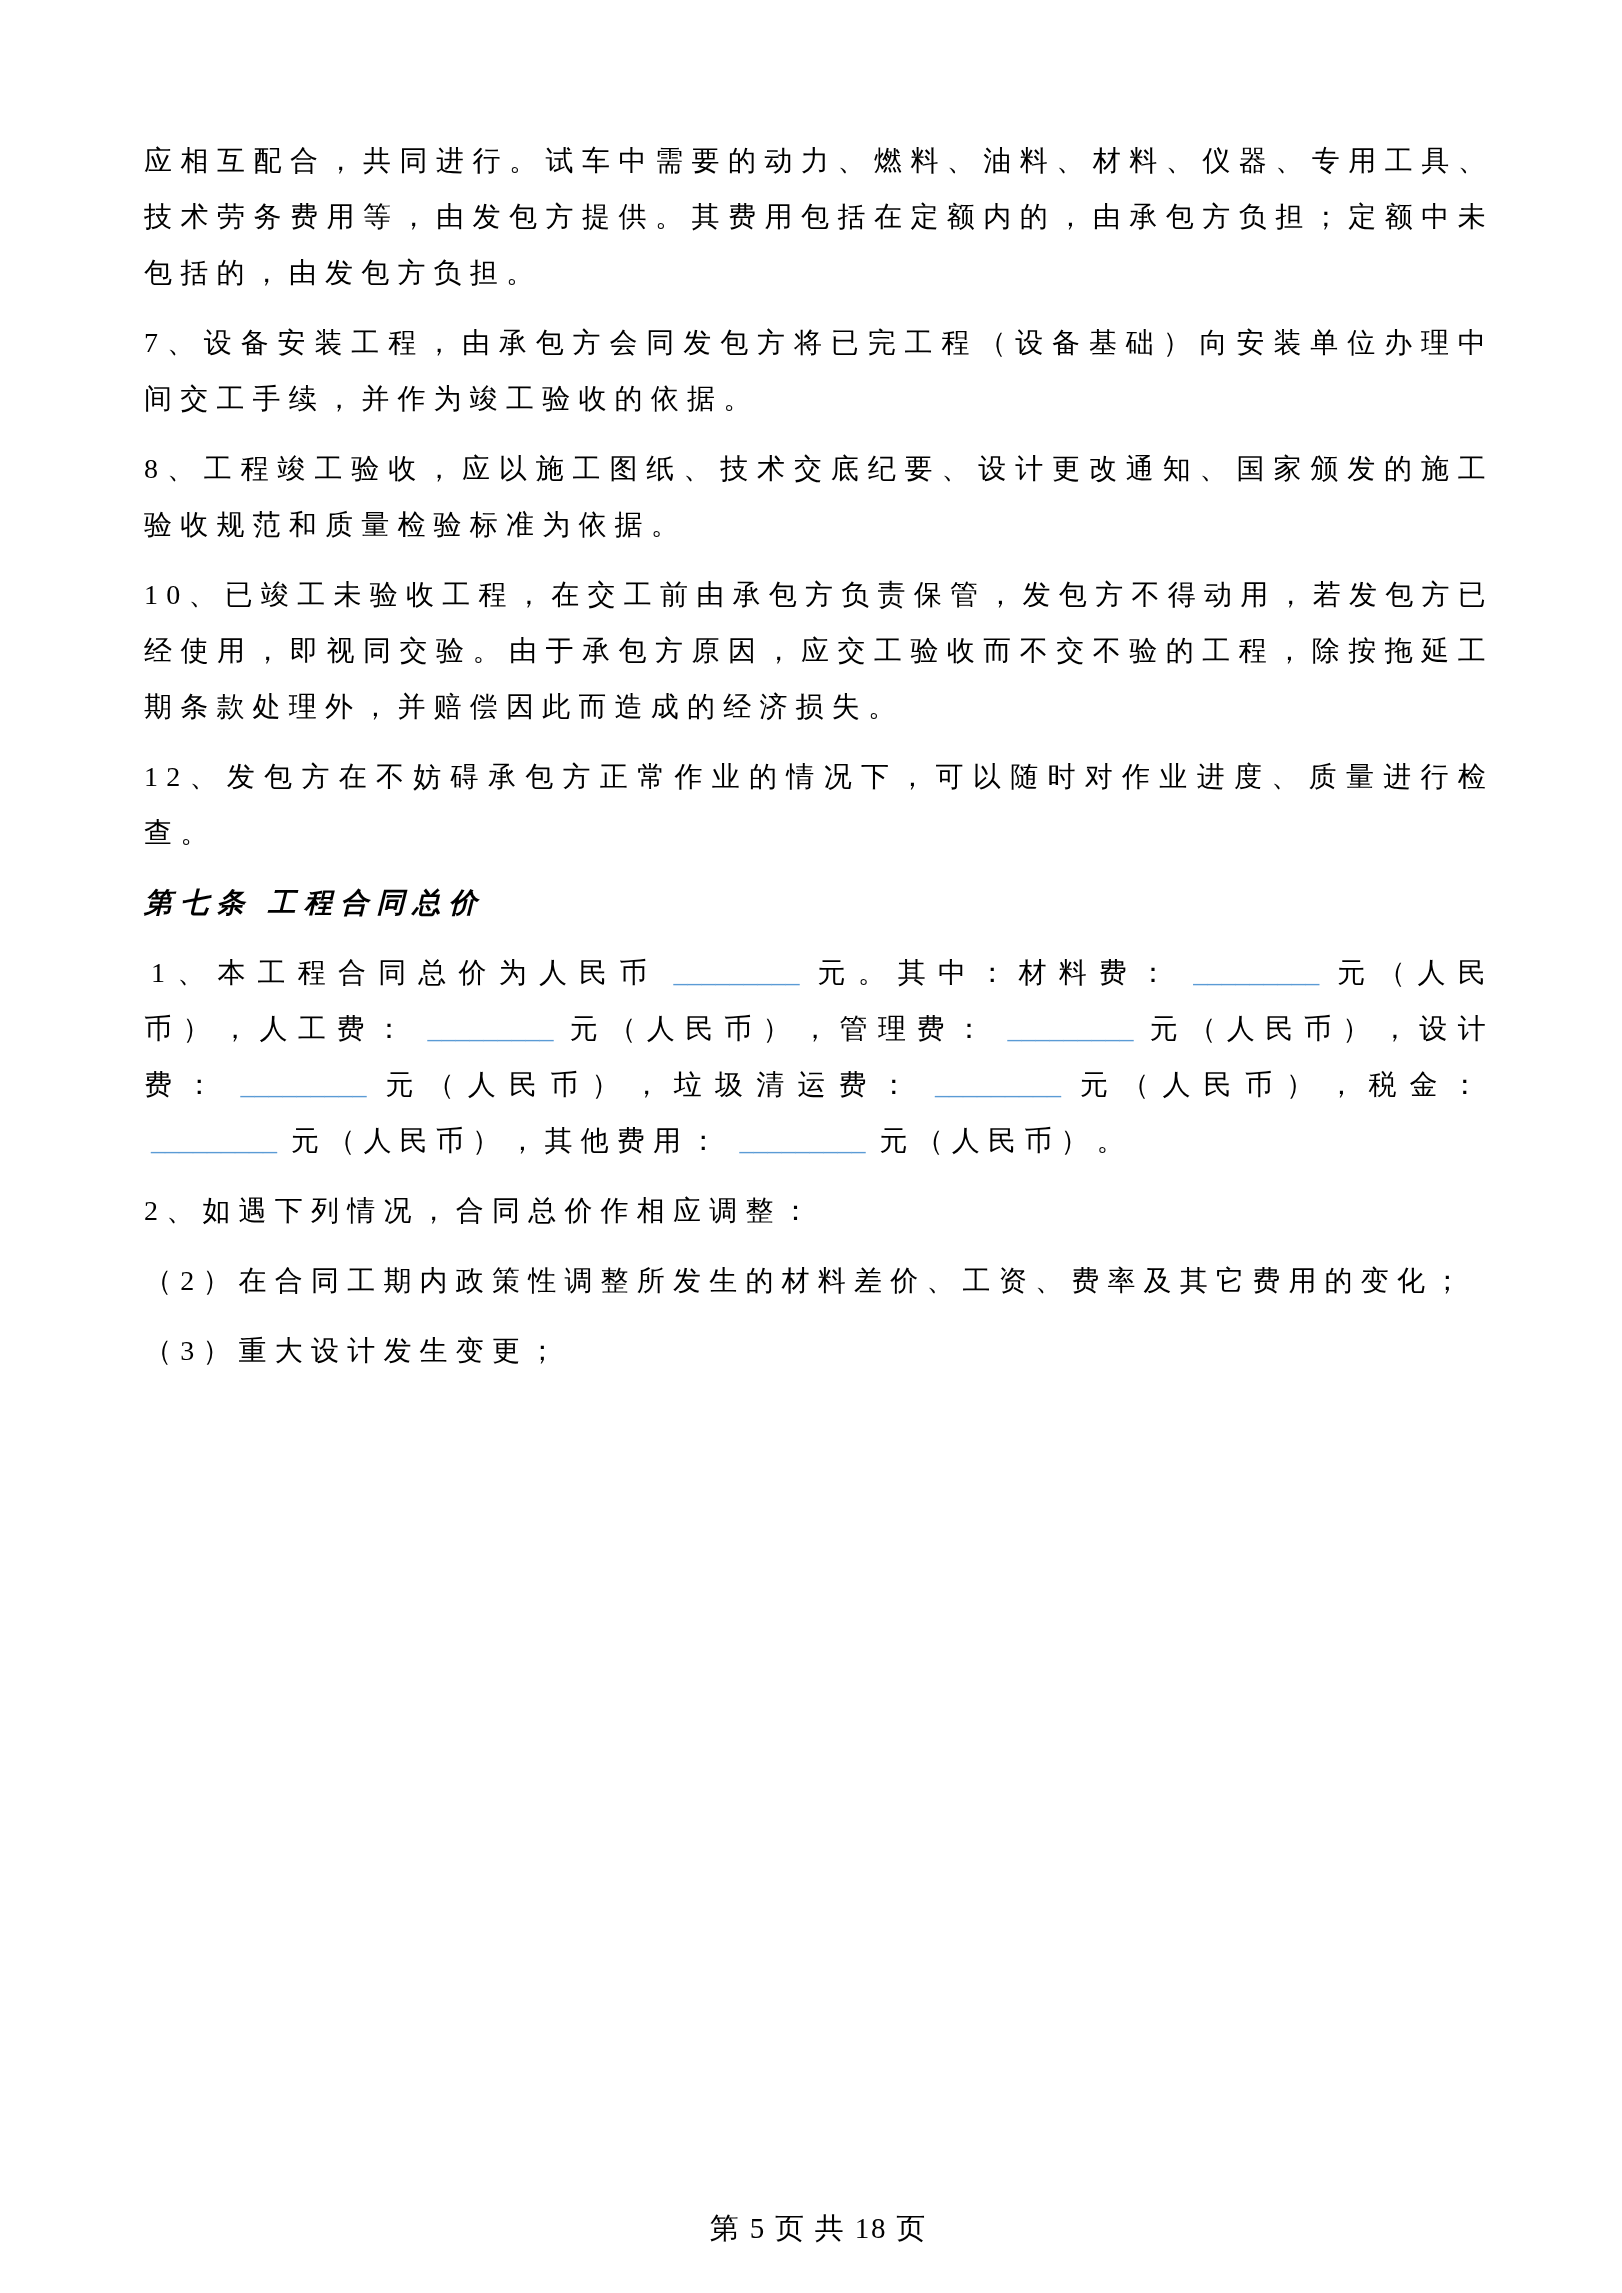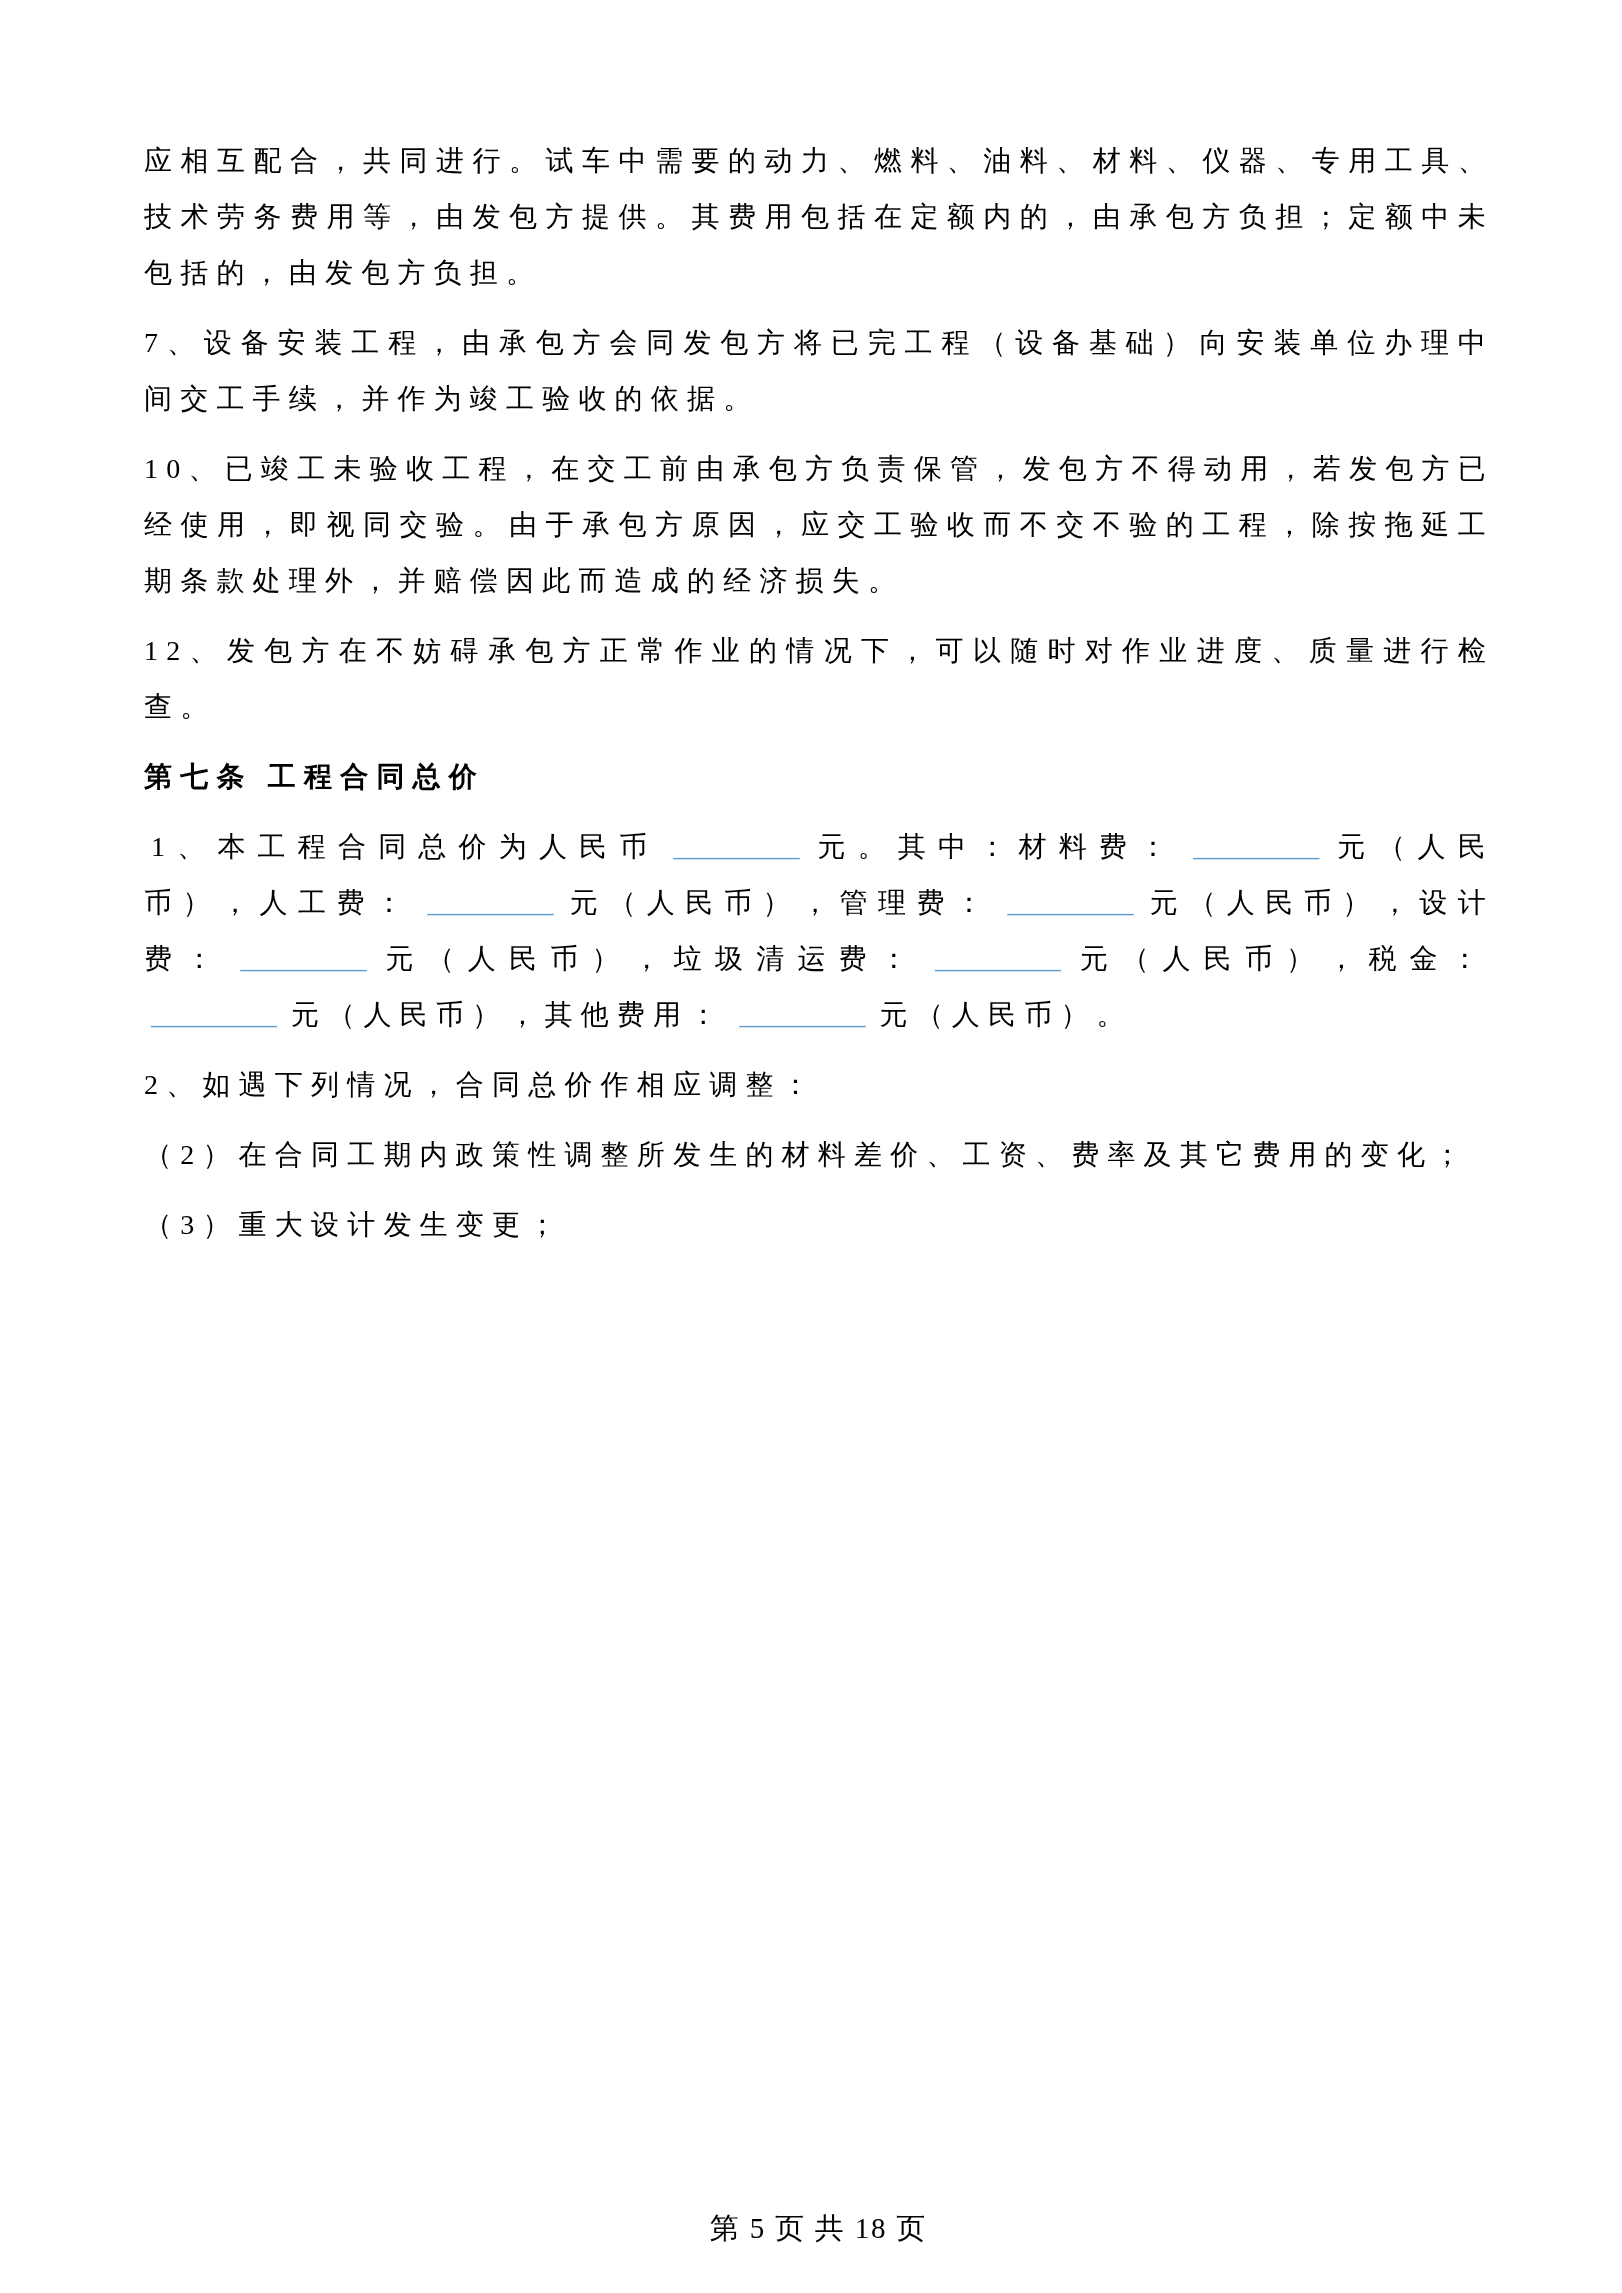--- a/index.html
+++ b/index.html
@@ -30,20 +30,21 @@
   .para {
     text-align: justify;
     text-align-last: left;
     margin: 0;
   }
   .heading {
     font-weight: bold;
     font-size: 28px;
     line-height: 56px;
     text-align: left;
+    font-style: italic;
   }
   .blank {
     color: var(--blank_underline, #5b9bd5);
     letter-spacing: 0;
     white-space: nowrap;
   }
   .footer {
     position: absolute;
     left: 0;
     right: 0;
@@ -55,20 +56,21 @@
   }
 </style>
 </head>
 <body>
 
 <div class="page">
   <main class="content">
 
     <p class="para">应相互配合，共同进行。试车中需要的动力、燃料、油料、材料、仪器、专用工具、技术劳务费用等，由发包方提供。其费用包括在定额内的，由承包方负担；定额中未包括的，由发包方负担。</p>
     <p class="para">7、设备安装工程，由承包方会同发包方将已完工程（设备基础）向安装单位办理中间交工手续，并作为竣工验收的依据。</p>
+    <p class="para">8、工程竣工验收，应以施工图纸、技术交底纪要、设计更改通知、国家颁发的施工验收规范和质量检验标准为依据。</p>
     <p class="para">10、已竣工未验收工程，在交工前由承包方负责保管，发包方不得动用，若发包方已经使用，即视同交验。由于承包方原因，应交工验收而不交不验的工程，除按拖延工期条款处理外，并赔偿因此而造成的经济损失。</p>
     <p class="para">12、发包方在不妨碍承包方正常作业的情况下，可以随时对作业进度、质量进行检查。</p>
 
     <h2 class="heading">第七条 工程合同总价</h2>
 
     <p class="para">
       <span>1、本工程合同总价为人民币</span><span class="blank">_________</span><span>元。其中：材料费：</span><span class="blank">_________</span><span>元（人民币），人工费：</span><span class="blank">_________</span><span>元（人民币），管理费：</span><span class="blank">_________</span><span>元（人民币），设计费：</span><span class="blank">_________</span><span>元（人民币），垃圾清运费：</span><span class="blank">_________</span><span>元（人民币），税金：</span><span class="blank">_________</span><span>元（人民币），其他费用：</span><span class="blank">_________</span><span>元（人民币）。</span>
     </p>
 
     <p class="para">2、如遇下列情况，合同总价作相应调整：</p>

